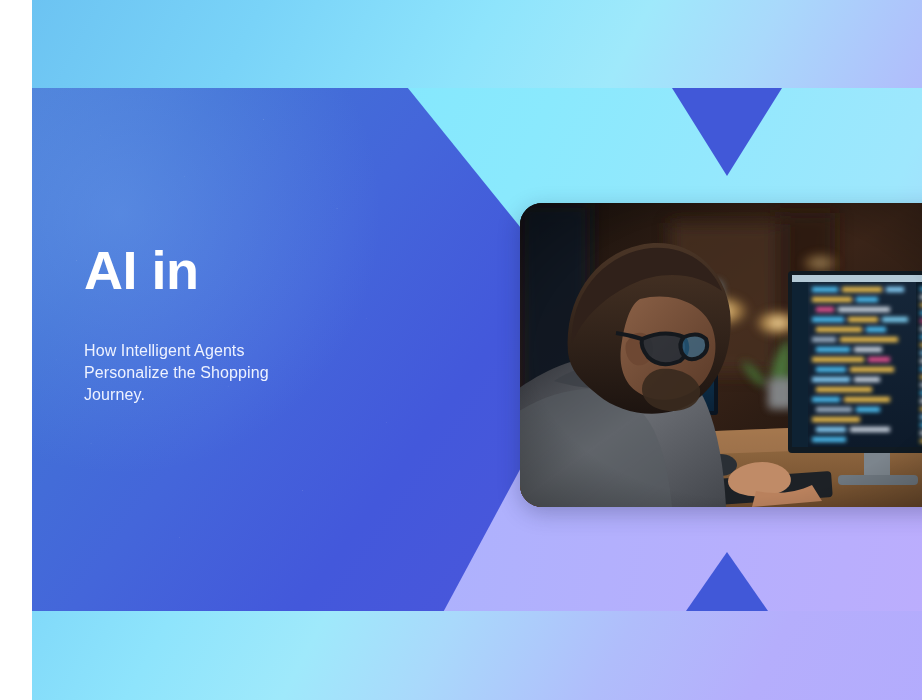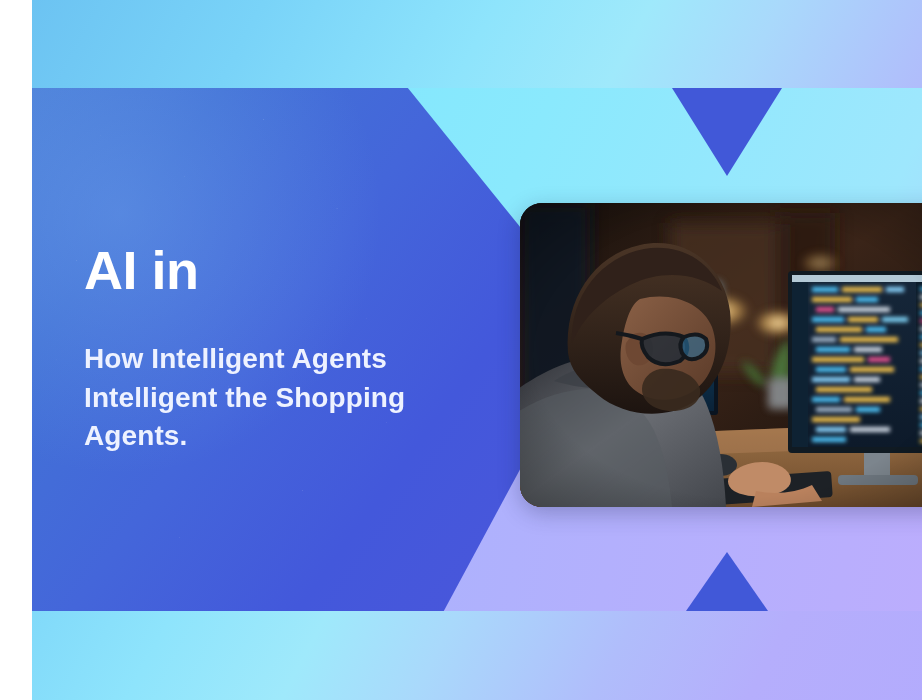--- a/index.html
+++ b/index.html
@@ -90,22 +90,22 @@
     color:#ffffff;
     font-weight:700;
     font-size:54px;
     line-height:1.26;
     letter-spacing:-0.5px;
   }
   .headline .ln { display:block; }
   .subcopy {
     margin-top:36px;
     color:#eef2ff;
-    font-weight:700;
-    font-size:28px;
+    font-weight:400;
+    font-size:16px;
     line-height:1.38;
     letter-spacing:.1px;
   }
   .subcopy .ln { display:block; }
   
   #photo {
     position:absolute;
     left:488px; top:115px;
     width:440px; height:304px;
     border-radius:22px;
@@ -131,22 +131,22 @@
     <div class="slab">
       <div class="slab-speck"></div>
     </div>
 
     <div class="copy" style="top:148px;">
       <div class="headline">
         <span class="ln">AI in</span>
       </div>
       <div class="subcopy">
         <span class="ln">How Intelligent Agents</span>
-        <span class="ln">Intelligent the Shopping</span>
-        <span class="ln">Agents.</span>
+        <span class="ln">Personalize the Shopping</span>
+        <span class="ln">Journey.</span>
       </div>
     </div>
 
     <div id="photo">
       <svg viewBox="0 0 440 304" preserveAspectRatio="xMidYMid slice">
         <defs>
           <linearGradient id="gRoom" x1="0" y1="0" x2="1" y2="1">
             <stop offset="0" stop-color="#17100c"></stop>
             <stop offset=".45" stop-color="#3a2418"></stop>
             <stop offset="1" stop-color="#120d0a"></stop>

